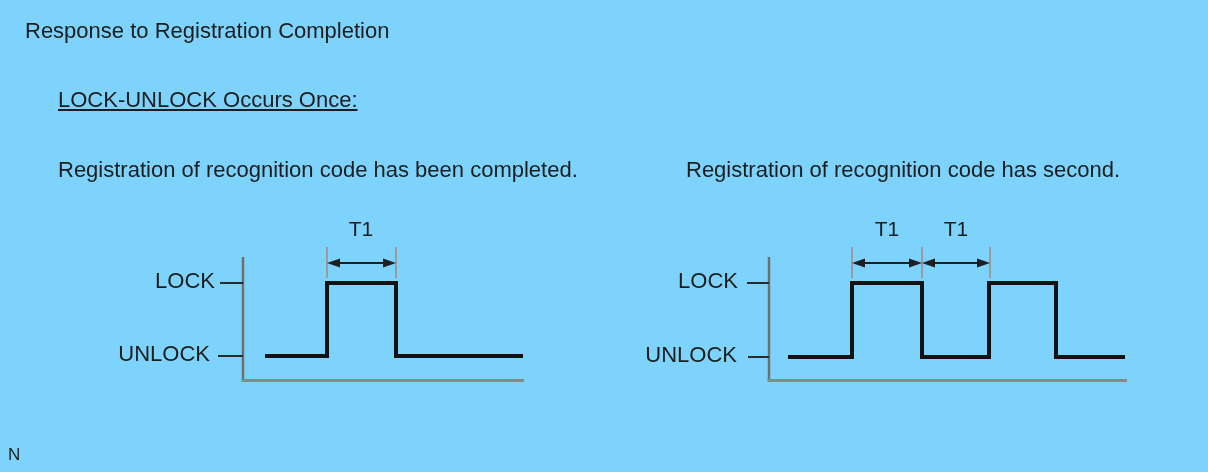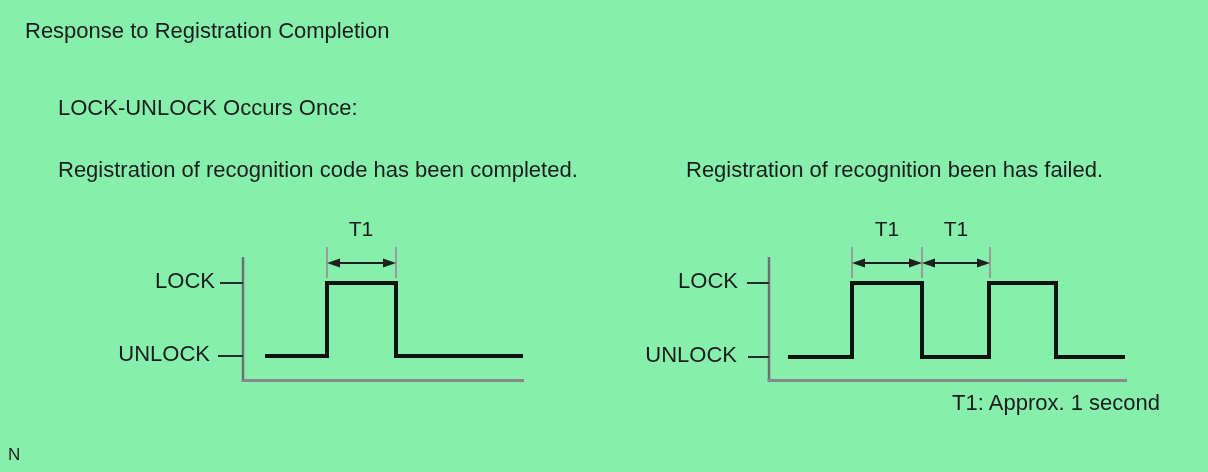--- a/index.html
+++ b/index.html
@@ -1,27 +1,27 @@
 <!DOCTYPE html>
 <html><head>
 <meta charset="utf-8">
 <style>
   html, body { margin: 0; padding: 0; background: #ffffff; }
   .page {
     position: relative;
     width: 1208px;
     height: 472px;
-    background: #86efac;
+    background: #7dd3fc;
     font-family: "Liberation Sans", sans-serif;
     color: #1d1d1d;
     overflow: hidden;
   }
   .txt { position: absolute; white-space: nowrap; font-size: 22px; line-height: 1.1; color: #1d1d1d; }
   .page-title   { left: 25px;  top: 19px;  }
-  .heading-left { left: 58px;  top: 96px; }
+  .heading-left { left: 58px;  top: 88px; text-decoration: underline; }
   .desc-left    { left: 58px;  top: 158px; text-align: right; }
   .heading-right{ left: 686px; top: 100px; }
   .desc-right   { left: 686px; top: 158px; }
   .t1-note      { left: 860px; top: 391px; width: 300px; text-align: right; }
   .footnote     { left: 8px;   top: 446px; font-size: 17px; }
 
   .diagram { position: absolute; }
   .diagram-left  { left: 110px; top: 215px; }
   .diagram-right { left: 630px; top: 215px; }
 
@@ -38,21 +38,21 @@
 </head>
 <body>
 
 <div class="page">
 
   <div class="txt page-title">Response to Registration Completion</div>
 
   <div class="txt heading-left">LOCK-UNLOCK Occurs Once:</div>
   <div class="txt desc-left">Registration of recognition code has been completed.</div>
 
-  <div class="txt desc-right">Registration of recognition been has failed.</div>
+  <div class="txt desc-right">Registration of recognition code has second.</div>
 
   <svg class="diagram diagram-left" width="430" height="175" viewBox="0 0 430 175">
     <line class="axis" x1="133" y1="42" x2="133" y2="166"></line>
     <line class="baseline" x1="131.5" y1="165.5" x2="414" y2="165.5"></line>
     <line class="tick" x1="110" y1="68" x2="133" y2="68"></line>
     <line class="tick" x1="108" y1="141" x2="133" y2="141"></line>
     <text class="siglabel" x="105" y="73" text-anchor="end">LOCK</text>
     <text class="siglabel" x="100" y="146" text-anchor="end">UNLOCK</text>
     <polyline class="wave" points="155,141 217,141 217,68 286,68 286,141 413,141"></polyline>
     <line class="ext" x1="217" y1="32" x2="217" y2="63"></line>
@@ -77,16 +77,15 @@
     <line class="arrow" x1="229" y1="48" x2="285" y2="48"></line>
     <polygon class="ah" points="222,48 235,43.5 235,52.5"></polygon>
     <polygon class="ah" points="292,48 279,43.5 279,52.5"></polygon>
     <line class="arrow" x1="299" y1="48" x2="353" y2="48"></line>
     <polygon class="ah" points="292,48 305,43.5 305,52.5"></polygon>
     <polygon class="ah" points="360,48 347,43.5 347,52.5"></polygon>
     <text class="dimlabel" x="257" y="21" text-anchor="middle">T1</text>
     <text class="dimlabel" x="326" y="21" text-anchor="middle">T1</text>
   </svg>
 
-  <div class="txt t1-note">T1: Approx. 1 second</div>
   <div class="txt footnote">N</div>
 
 </div>
 
 </body></html>

